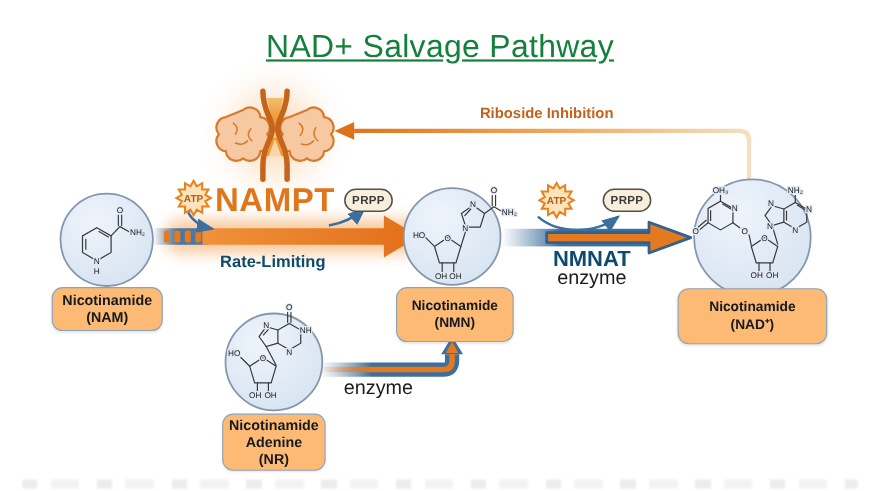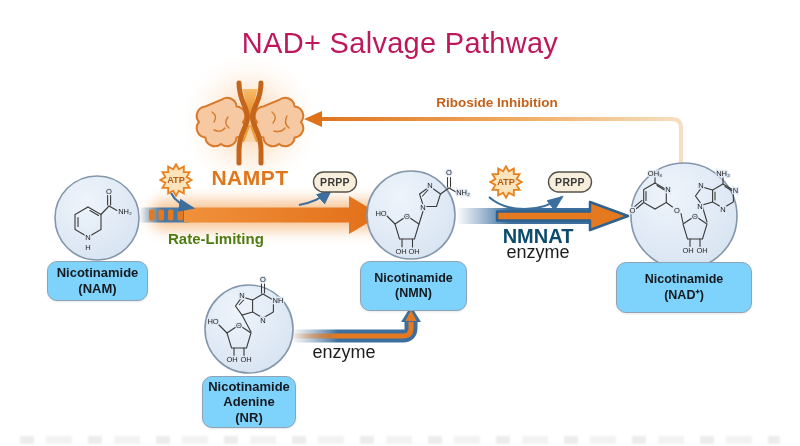--- a/index.html
+++ b/index.html
@@ -3,39 +3,39 @@
 <meta charset="utf-8">
 <style>
   html,body { margin:0; padding:0; background:#ffffff; }
   .canvas {
     position:relative; width:800px; height:446px; background:#ffffff;
     font-family:"Liberation Sans", sans-serif; overflow:hidden;
   }
   .abs { position:absolute; }
   .title {
     left:0; top:27px; width:800px; text-align:center;
-    font-size:29px; font-weight:500; color:#be185d; letter-spacing:.3px;
+    font-size:29px; font-weight:500; color:#15803d; letter-spacing:.3px;text-decoration:underline;
   }
   .node-label {
-    background:#7dd3fc; border:1.6px solid #8fa3b5; border-radius:10px;
+    background:#fdba74; border:1.6px solid #8fa3b5; border-radius:10px;
     display:flex; flex-direction:column; align-items:center; justify-content:center;
     font-weight:700; color:#15191e; text-align:center; box-sizing:border-box;
     box-shadow:0 1px 2px rgba(40,60,90,.12); padding:2px 3px;
   }
   .nam-label { left:47px;  top:261px; width:101px; height:40px; font-size:13px;   line-height:16px; }
   .nmn-label { left:360px; top:261px; width:107px; height:50px; font-size:12.5px; line-height:15.2px; }
   .nr-label  { left:202px; top:376px; width:94px;  height:52px; font-size:13px;   line-height:15.5px; }
   .nad-label { left:616px; top:262px; width:136px; height:51px; font-size:12.5px; line-height:15.2px; }
   .nampt-name {
     left:150px; top:166px; width:200px; text-align:center;
-    font-size:21px; font-weight:800; color:#e0761c; letter-spacing:.5px;
+    font-size:30px; font-weight:800; color:#e0761c; letter-spacing:.5px;
   }
   .rate-note {
-    left:168px; top:230px; width:160px; 
-    font-size:15px; line-height:18.5px; font-weight:700; color:#4d7c0f;
+    left:168px; top:230px; width:160px; text-align:center;
+    font-size:15px; line-height:18.5px; font-weight:700; color:#0c4a6e;
   }
   .enzyme-block { text-align:center; }
   .enzyme-name { font-size:20px; line-height:16px; font-weight:800; color:#0c4a6e; }
   .enzyme-note { font-size:18px; line-height:15px; font-weight:400; color:#1d1d1d; margin-top:1px; }
   .nmnat-block { left:478px; top:228px; width:120px; }
   .nrk-block   { left:284px; top:344px; width:120px; }
   .feedback-label {
     left:397px; top:95px; width:200px; text-align:center;
     font-size:13.5px; font-weight:700; color:#c4621c;
   }

